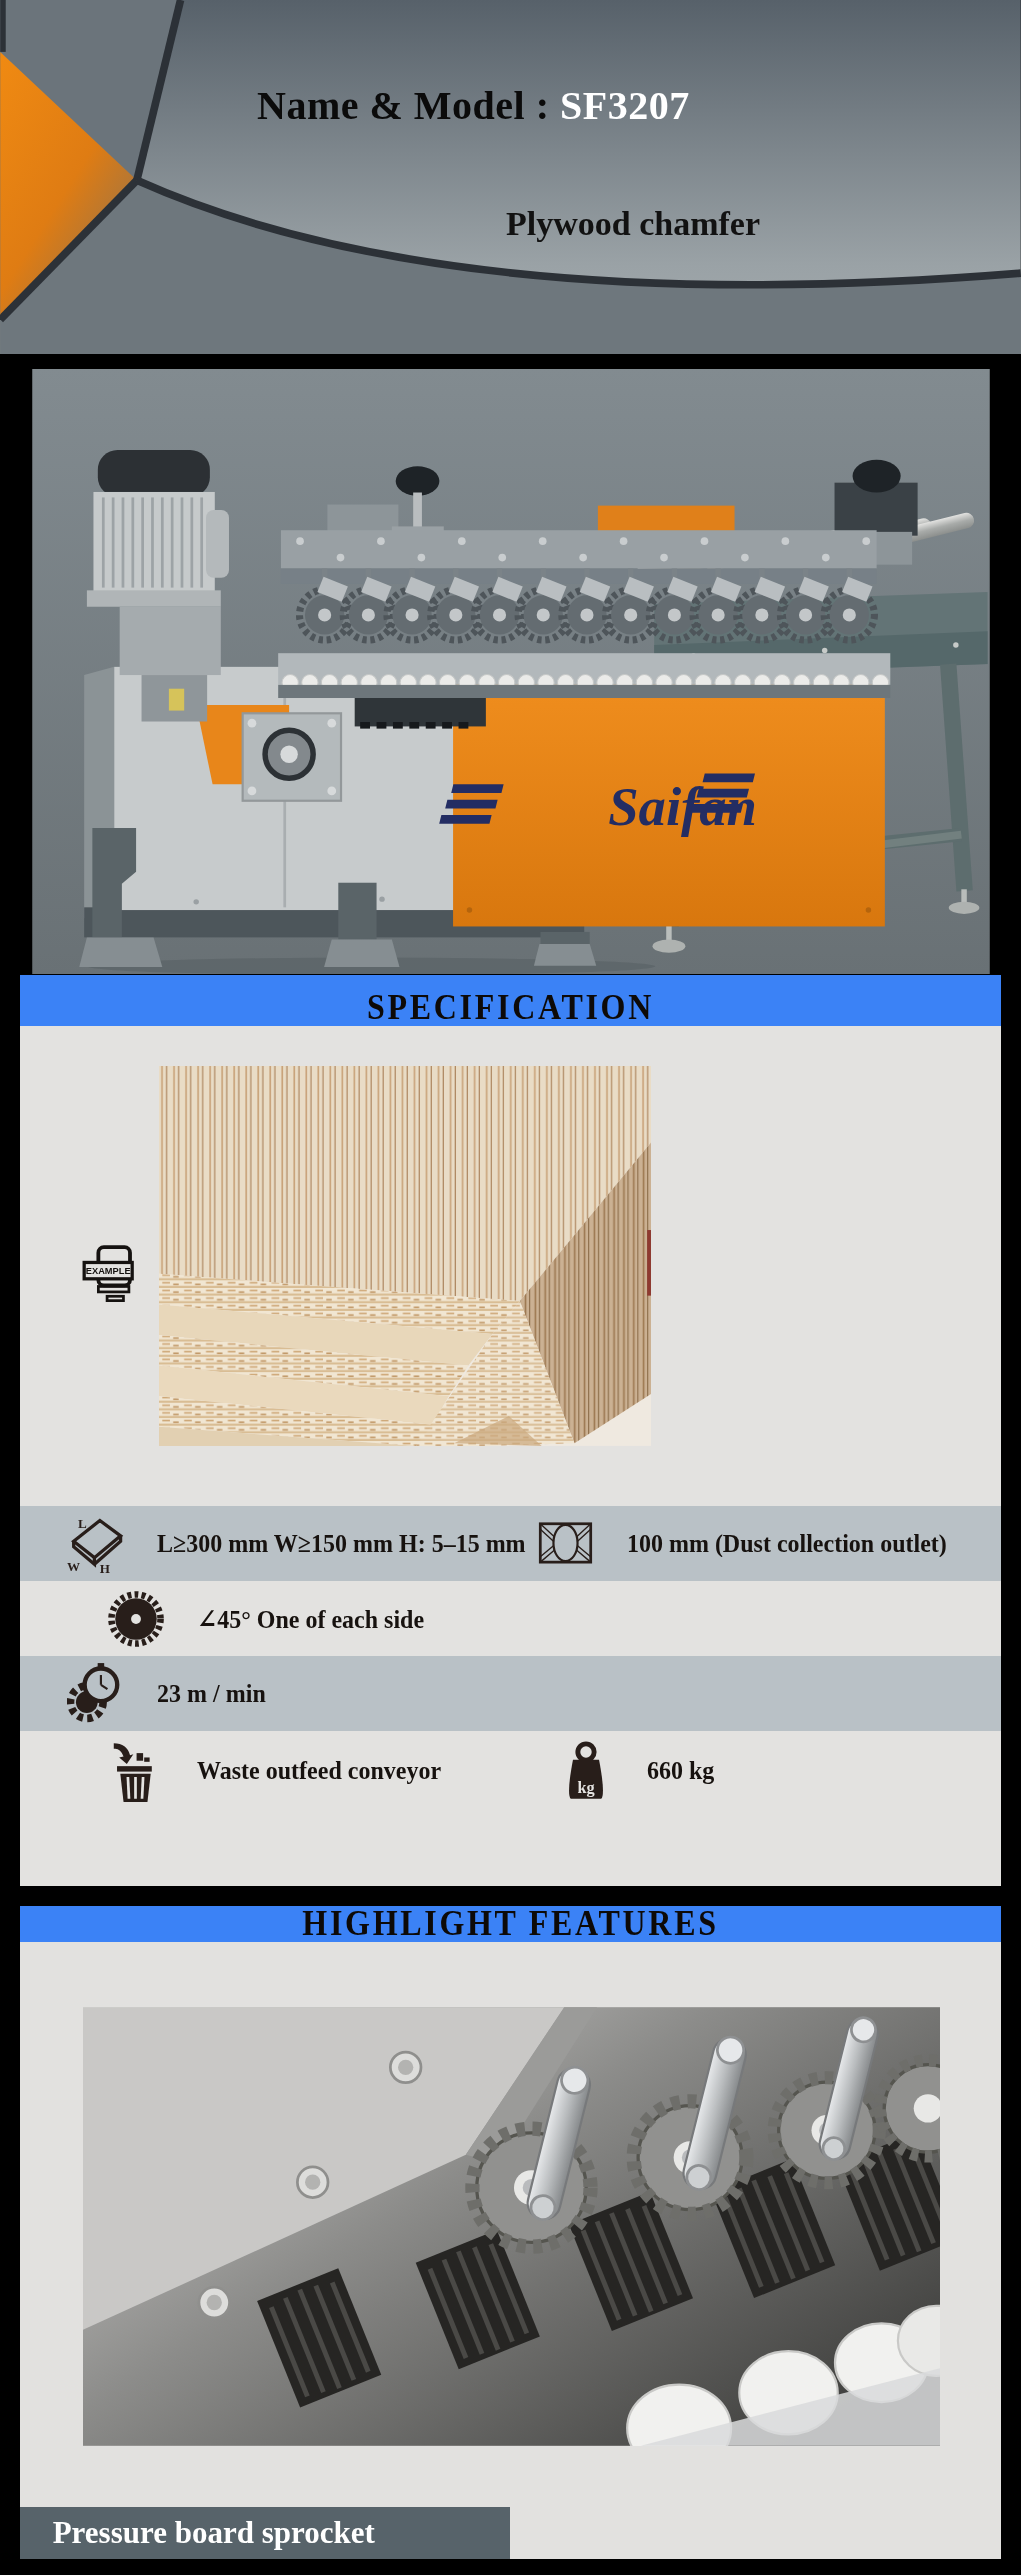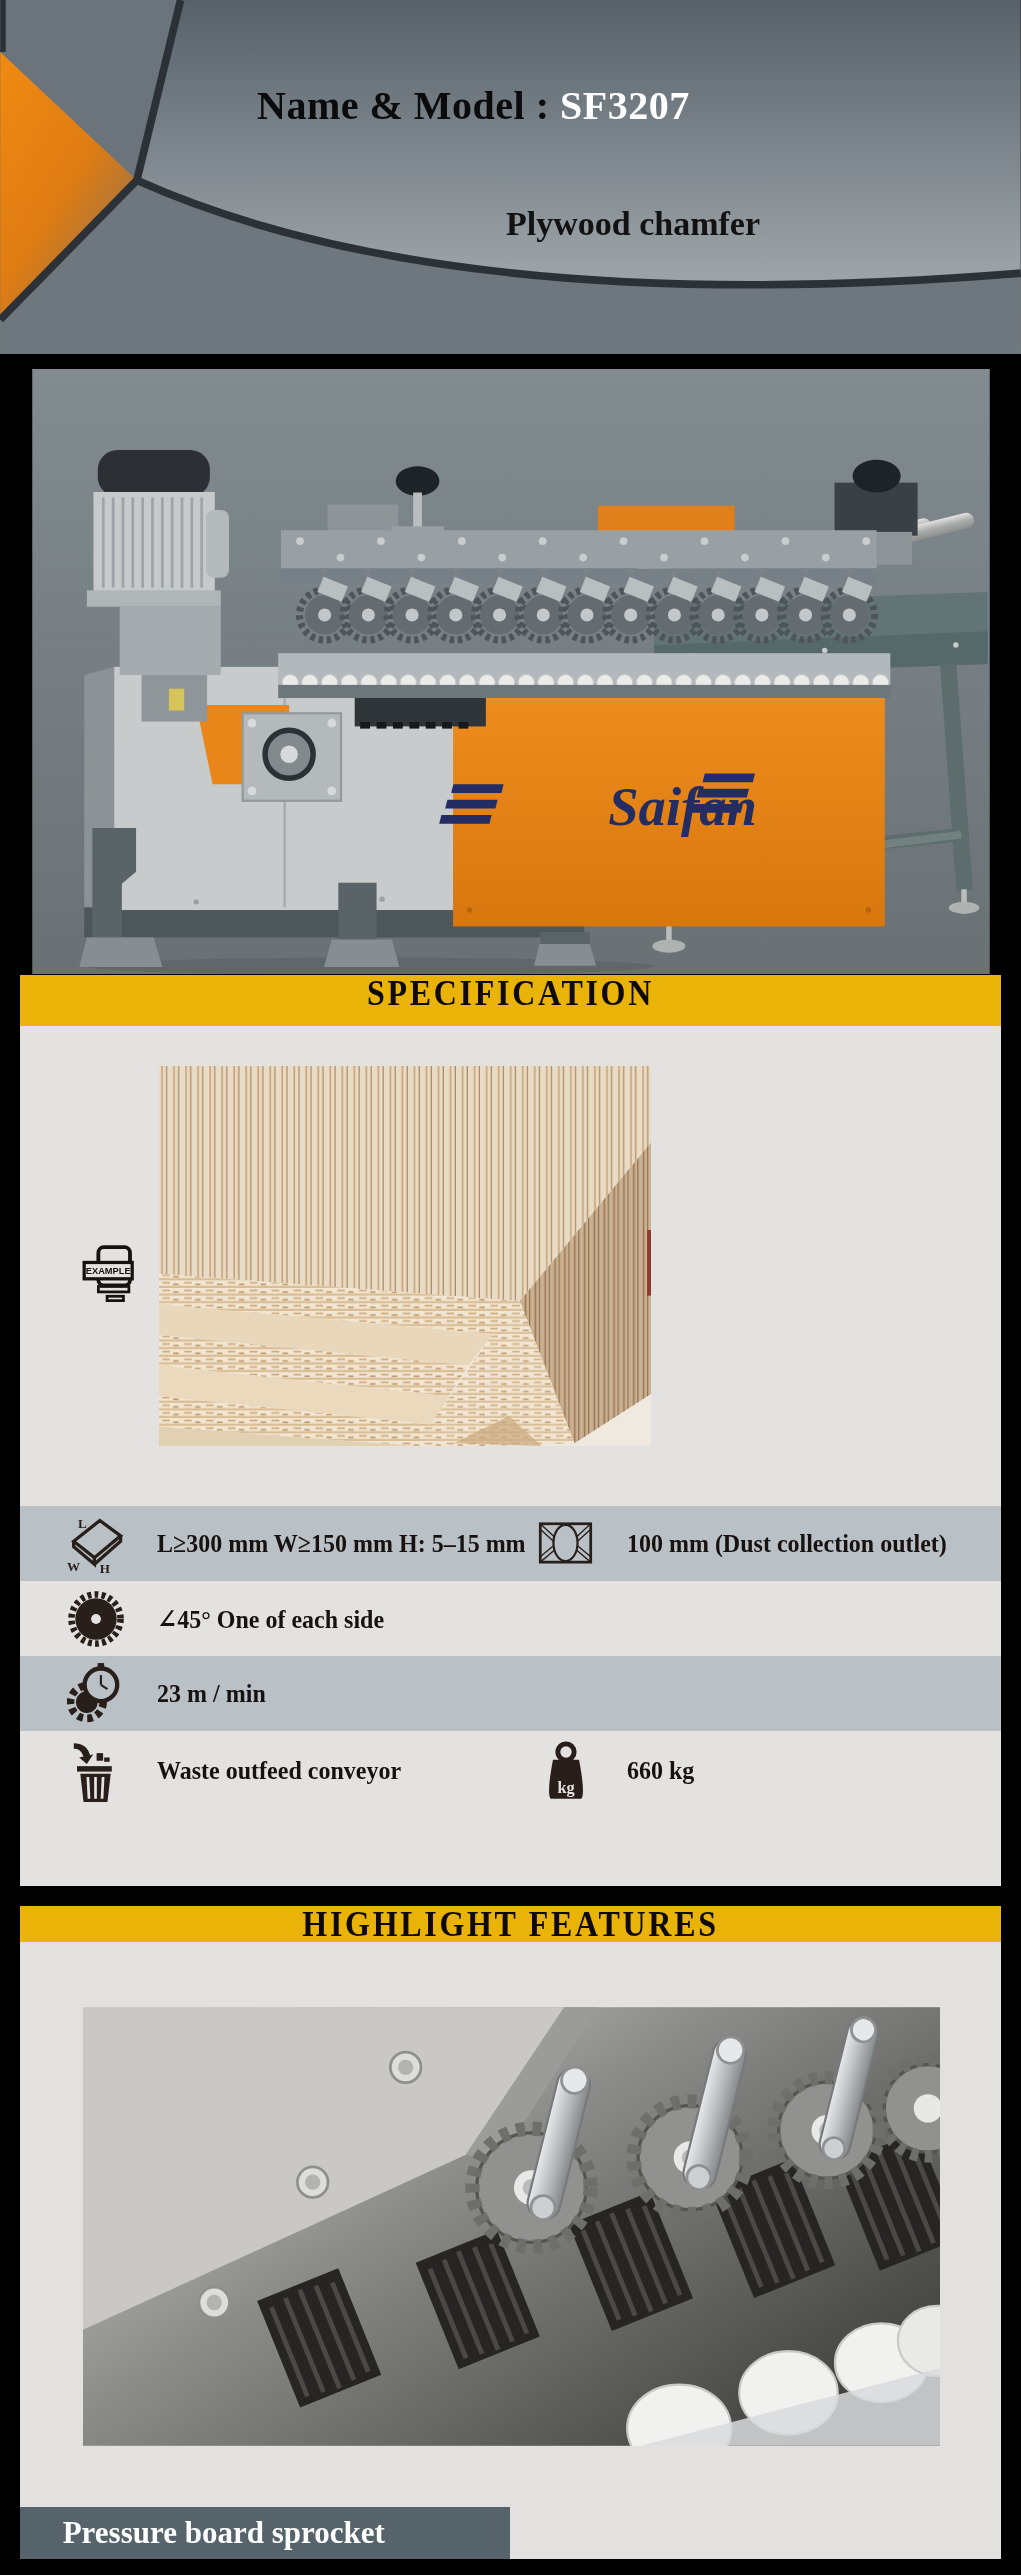--- a/index.html
+++ b/index.html
@@ -13,44 +13,44 @@
   .title-line .model{color:#ffffff;}
   .subtitle{position:absolute;left:506px;top:205px;font-size:34px;font-weight:bold;color:#121212;white-space:nowrap;}
   .machine-word{position:absolute;left:74px;top:249px;font-size:58px;font-weight:bold;color:#ffffff;letter-spacing:1.1px;}
 
   
   .photo-frame{position:relative;width:1021px;height:621px;background:#000;}
   .photo-inner{position:absolute;left:32px;top:15.3px;width:958px;height:605px;overflow:hidden;}
 
   
   .lower{margin:0 19.7px;}
-  .banner{height:51px;background:#eab308;display:flex;align-items:flex-start;justify-content:center;}
+  .banner{height:51px;background:#3b82f6;display:flex;align-items:flex-end;justify-content:center;}
   .banner.h2{height:36px;margin-top:20px;}
   .banner-text{font-size:32px;font-weight:bold;color:#0d0a08;letter-spacing:2.7px;transform:scaleY(1.12);}
 
   
   .spec-section{position:relative;height:860px;background:#e3e2e0;}
   .example-icon{position:absolute;left:62px;top:219px;width:60px;height:60px;}
   .plywood{position:absolute;left:139px;top:40px;width:492px;height:380px;}
   .spec-rows{position:absolute;left:0;top:480px;width:100%;}
   .spec-row{display:flex;align-items:center;}
   .spec-row.gray{background:#b9c1c6;}
-  .spec-row.light{background:#e3e2e0;}
+  .spec-row.light{background:#e3e2e0;padding-left:40px;}
   .r138{height:75px;} .r137{height:75px;} .r145{height:79px;}
   .cell{flex:1;display:flex;align-items:center;min-width:0;}
   .cell .ic{width:66px;margin-left:43px;display:flex;justify-content:center;align-items:center;flex:none;}
   .cell.right .ic{margin-left:22px;}
   .cell .tx{margin-left:28.4px;font-size:24px;font-weight:bold;color:#17120f;white-space:nowrap;transform:scaleY(1.08);}
   .spec-ic{color:#281e1a;}
 
   
   .bottom-section{position:relative;height:617px;background:#e2e1df;}
   .sprocket-photo{position:absolute;left:63px;top:65px;width:857px;height:439px;overflow:hidden;}
   .caption-box{position:absolute;left:0;top:565px;width:490px;height:52px;background:#57636a;}
-  .caption-text{font-size:31px;font-weight:bold;color:#ffffff;line-height:52px;padding-left:43px;white-space:nowrap;}
+  .caption-text{font-size:31px;font-weight:bold;color:#ffffff;line-height:52px;padding-left:33px;white-space:nowrap;}
   .footer-strip{height:20px;background:#000;}
 </style>
 </head>
 <body>
 
 <div class="page">
 
   <div class="header">
     <svg width="1021" height="354" viewBox="0 0 1868 648">
       <defs>

